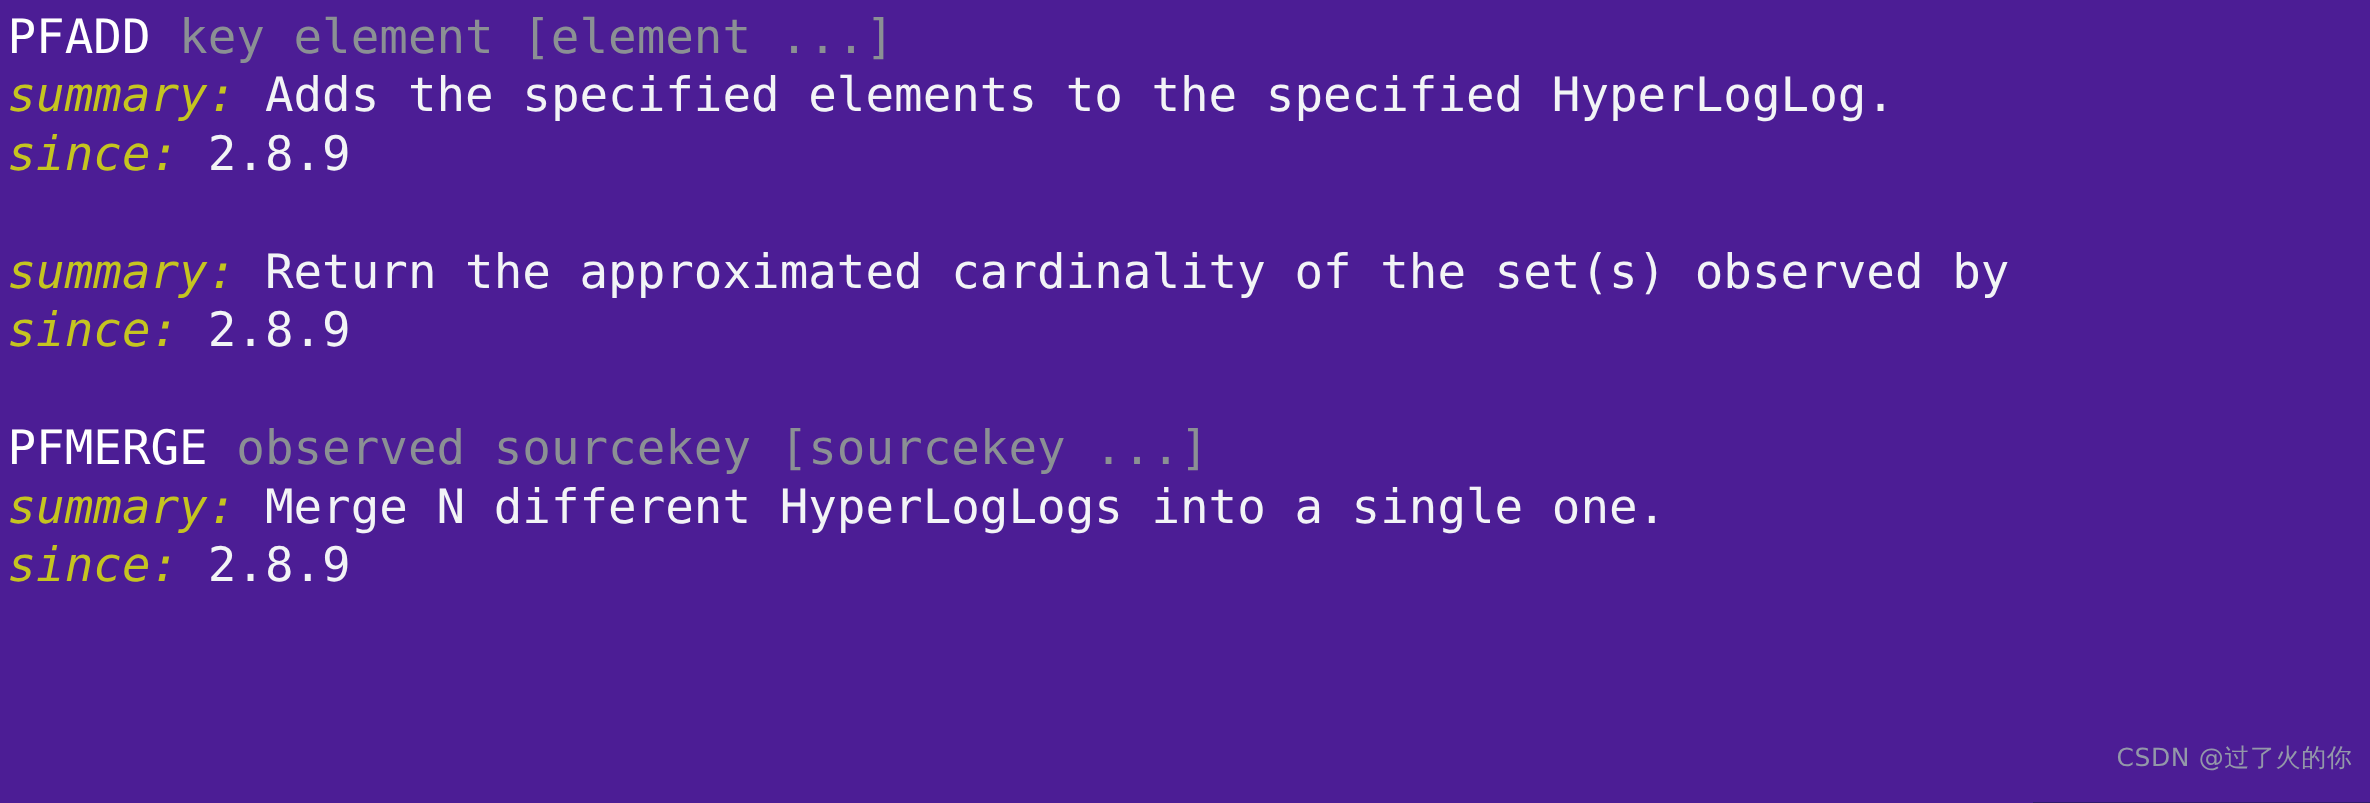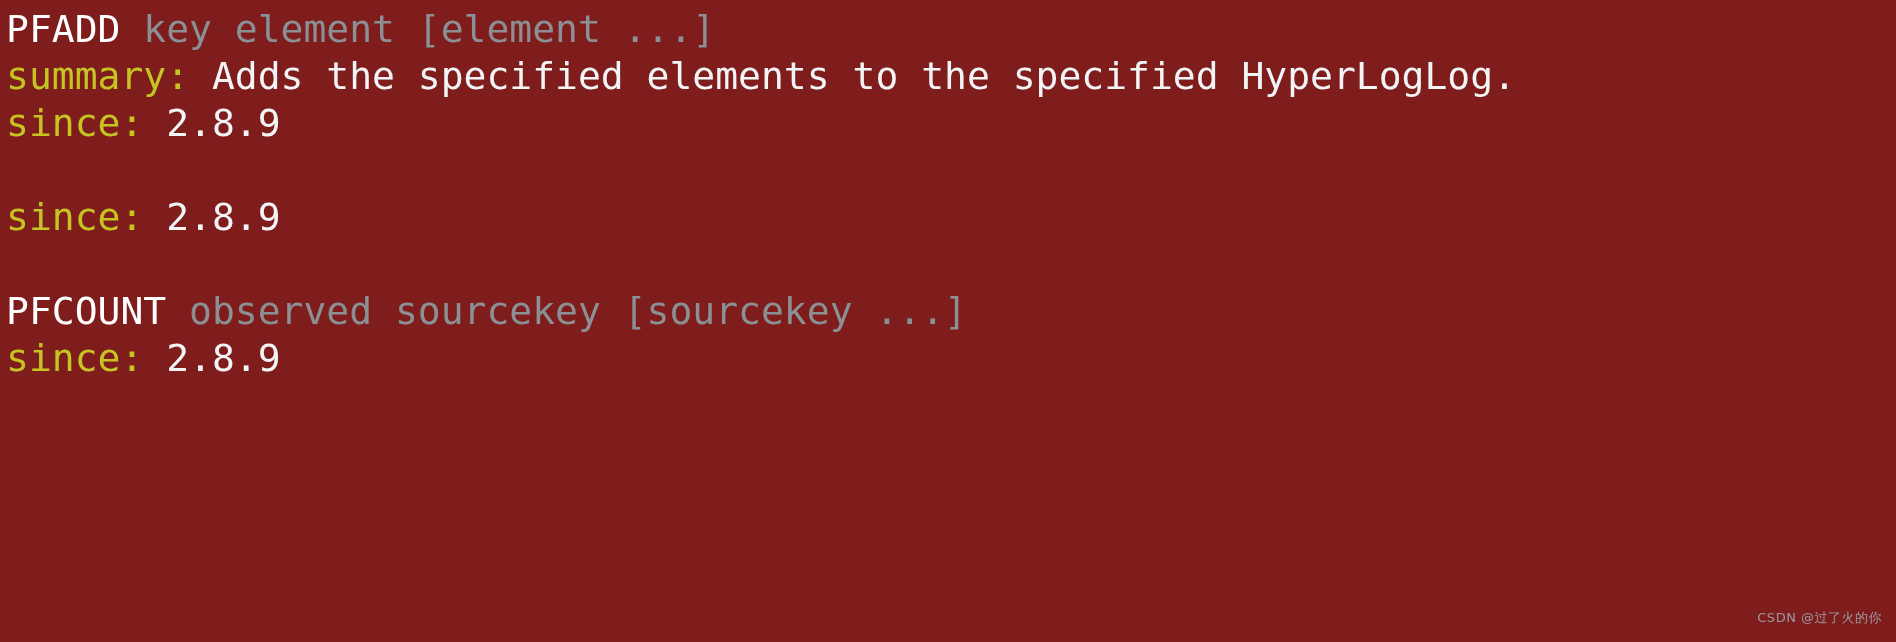--- a/index.html
+++ b/index.html
@@ -12,21 +12,21 @@
     height: 642px;
     background: #04182b;
     overflow: hidden;
     font-family: "DejaVu Sans Mono", "Liberation Mono", monospace;
   }
 
   #terminal {
     position: relative;
     width: 1896px;
     height: 642px;
-    background: #7f1d1d;
+    background: #4c1d95;
     box-sizing: border-box;
     padding: 6px 0 0 6px;
     overflow: hidden;
   }
 
   .term-line {
     font-family: "DejaVu Sans Mono", "Liberation Mono", monospace;
     font-size: 38px;
     line-height: 47px;
     white-space: pre;
@@ -43,51 +43,54 @@
   
   .cmd-name {
     color: #ffffff;
     font-weight: normal;
   }
   .cmd-args {
     color: #8b9094;
   }
   .field-label {
     color: #c5c420;
+    font-style: italic;
   }
   .field-value {
     color: #f2f4f6;
     text-align: right;
   }
 
   
   #watermark {
     position: absolute;
     right: 14px;
-    bottom: 12px;
+    bottom: 24px;
     font-family: "DejaVu Sans", "Liberation Sans", sans-serif;
-    font-size: 13px;
+    font-size: 20px;
     line-height: 24px;
     color: #9aa3ab;
     opacity: 0.92;
     white-space: pre;
     letter-spacing: 0.5px;
   }
 </style>
 </head>
 <body>
 
 <div id="terminal">
 
   <div class="term-line"><span class="cmd-name">PFADD</span><span class="cmd-args"> </span><span class="cmd-args">key element [element ...]</span></div>
   <div class="term-line"><span class="field-label">summary:</span><span class="field-value"> </span><span class="field-value">Adds the specified elements to the specified HyperLogLog.</span></div>
   <div class="term-line"><span class="field-label">since:</span><span class="field-value"> </span><span class="field-value">2.8.9</span></div>
   <div class="term-line blank">&nbsp;</div>
 
+  <div class="term-line"><span class="field-label">summary:</span><span class="field-value"> </span><span class="field-value">Return the approximated cardinality of the set(s) observed by</span></div>
   <div class="term-line"><span class="field-label">since:</span><span class="field-value"> </span><span class="field-value">2.8.9</span></div>
   <div class="term-line blank">&nbsp;</div>
 
-  <div class="term-line"><span class="cmd-name">PFCOUNT</span><span class="cmd-args"> </span><span class="cmd-args">observed sourcekey [sourcekey ...]</span></div>
+  <div class="term-line"><span class="cmd-name">PFMERGE</span><span class="cmd-args"> </span><span class="cmd-args">observed sourcekey [sourcekey ...]</span></div>
+  <div class="term-line"><span class="field-label">summary:</span><span class="field-value"> </span><span class="field-value">Merge N different HyperLogLogs into a single one.</span></div>
   <div class="term-line"><span class="field-label">since:</span><span class="field-value"> </span><span class="field-value">2.8.9</span></div>
 
   <div id="watermark">CSDN @过了火的你</div>
 
 </div>
 
 </body></html>

